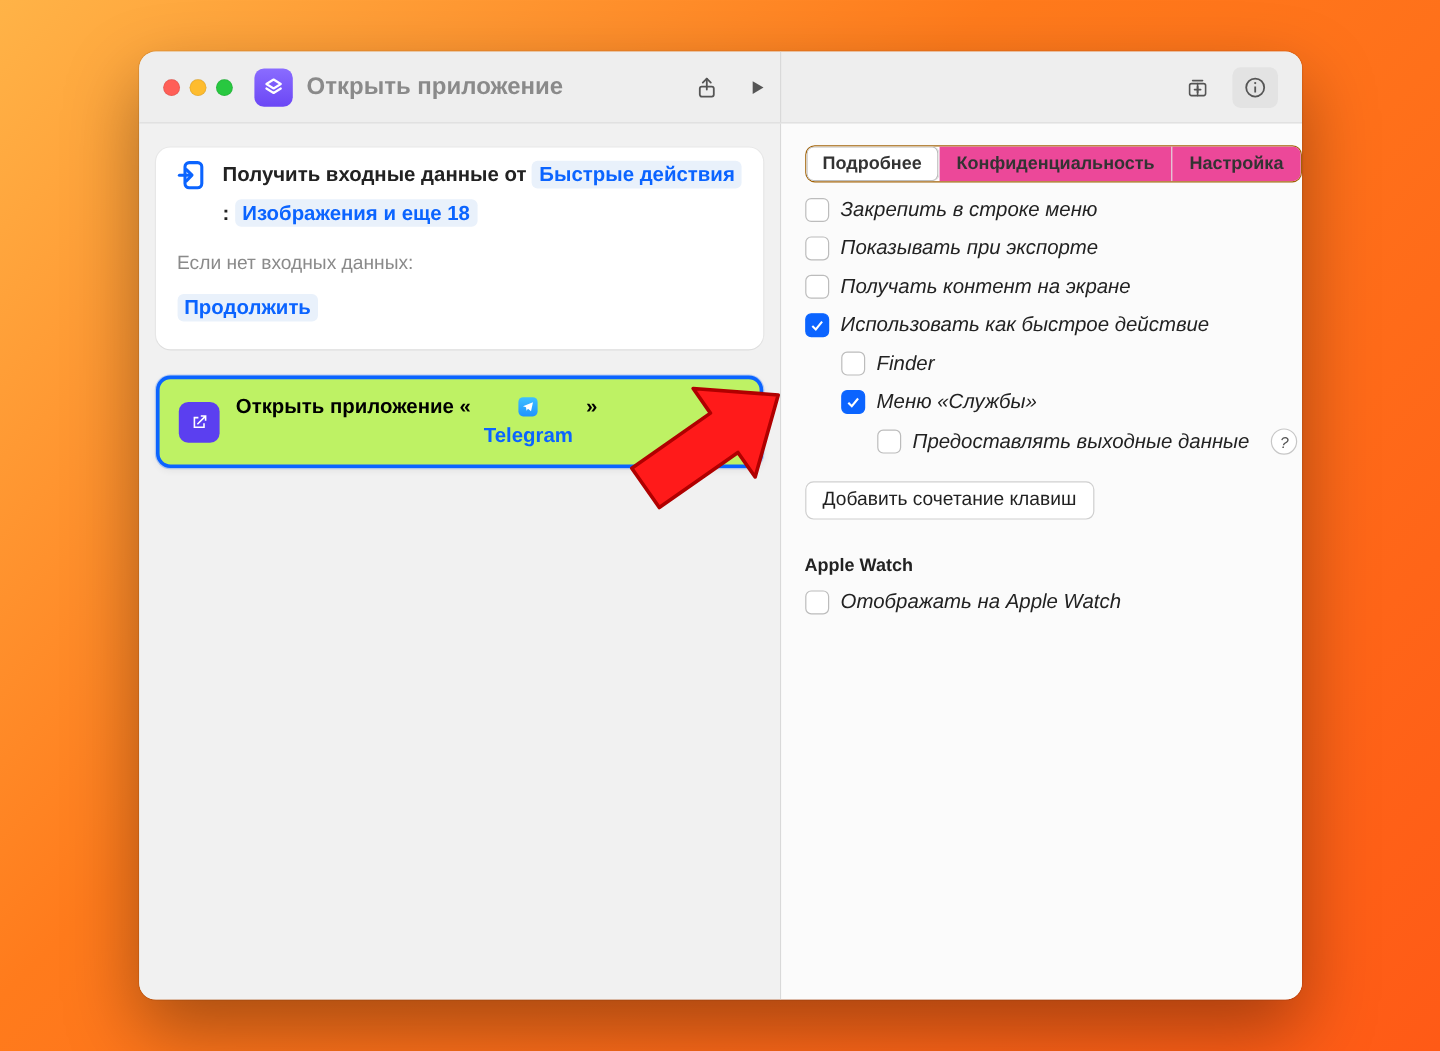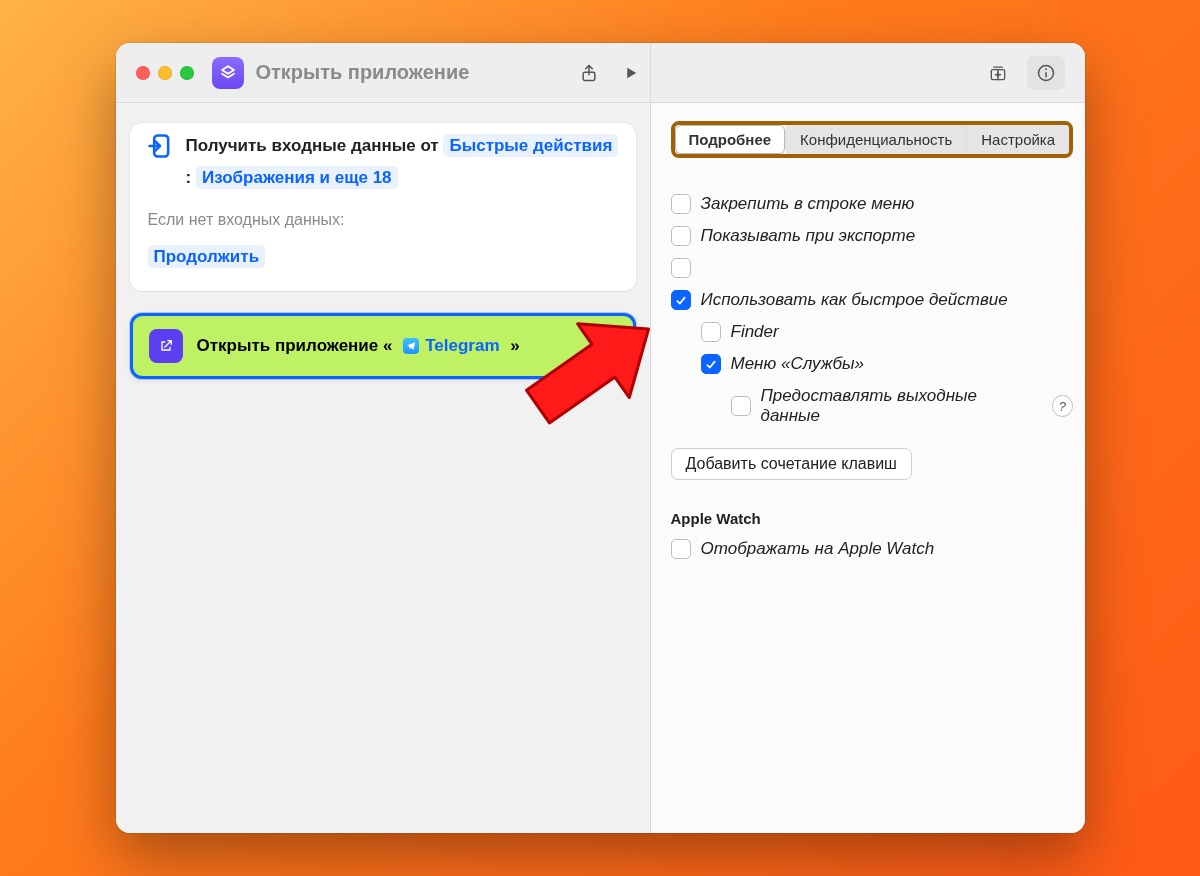--- a/index.html
+++ b/index.html
@@ -142,42 +142,43 @@
     color: #fff;
   }
   .app-token {
     display: inline-flex;
     align-items: center;
     gap: 6px;
     color: #0b64ff;
     padding: 1px 6px;
     border-radius: 5px;
     font-weight: 700;
+    flex-direction: column;
   }
   .app-token .app-dot {
     width: 16px; height: 16px; border-radius: 4px;
     background: linear-gradient(180deg,#3ec0ff,#1f93ff);
     display: inline-flex; align-items:center; justify-content:center;
   }
   
   .seg {
     display: inline-flex;
-    border: 4px solid #a16207;
+    border: 1px solid #a16207;
     border-radius: 8px;
     overflow: hidden;
     background: #fff;
-    margin-bottom: 36px;
+    margin-bottom: 13px;
   }
   .seg-item {
     padding: 6px 14px;
     font-size: 15px;
     color: #333;
     border-right: 1px solid #e0e0e0;
-    background: #e5e5e5;
-    font-weight: 400;
+    background: #ec4899;
+    font-weight: 700;
   }
   .seg-item:last-child { border-right: none; }
   .seg-item.sel {
     background: #fff;
     font-weight: 700;
     box-shadow: inset 0 0 0 1px #bdbdbd;
     border-radius: 6px;
   }
   .opt-list { display: flex; flex-direction: column; gap: 12px; }
   .opt {
@@ -346,20 +347,21 @@
         <div class="opt">
           <span class="cb"></span>
           <span>Закрепить в строке меню</span>
         </div>
         <div class="opt">
           <span class="cb"></span>
           <span>Показывать при экспорте</span>
         </div>
         <div class="opt">
           <span class="cb"></span>
+          <span>Получать контент на экране</span>
         </div>
         <div class="opt">
           <span class="cb checked">
               <svg viewBox="0 0 24 24" stroke="currentColor" stroke-width="3" fill="none">
                 <polyline points="5 13 10 18 19 7"></polyline>
               </svg>
             </span>
           <span>Использовать как быстрое действие</span>
         </div>
         <div class="opt indent1">

